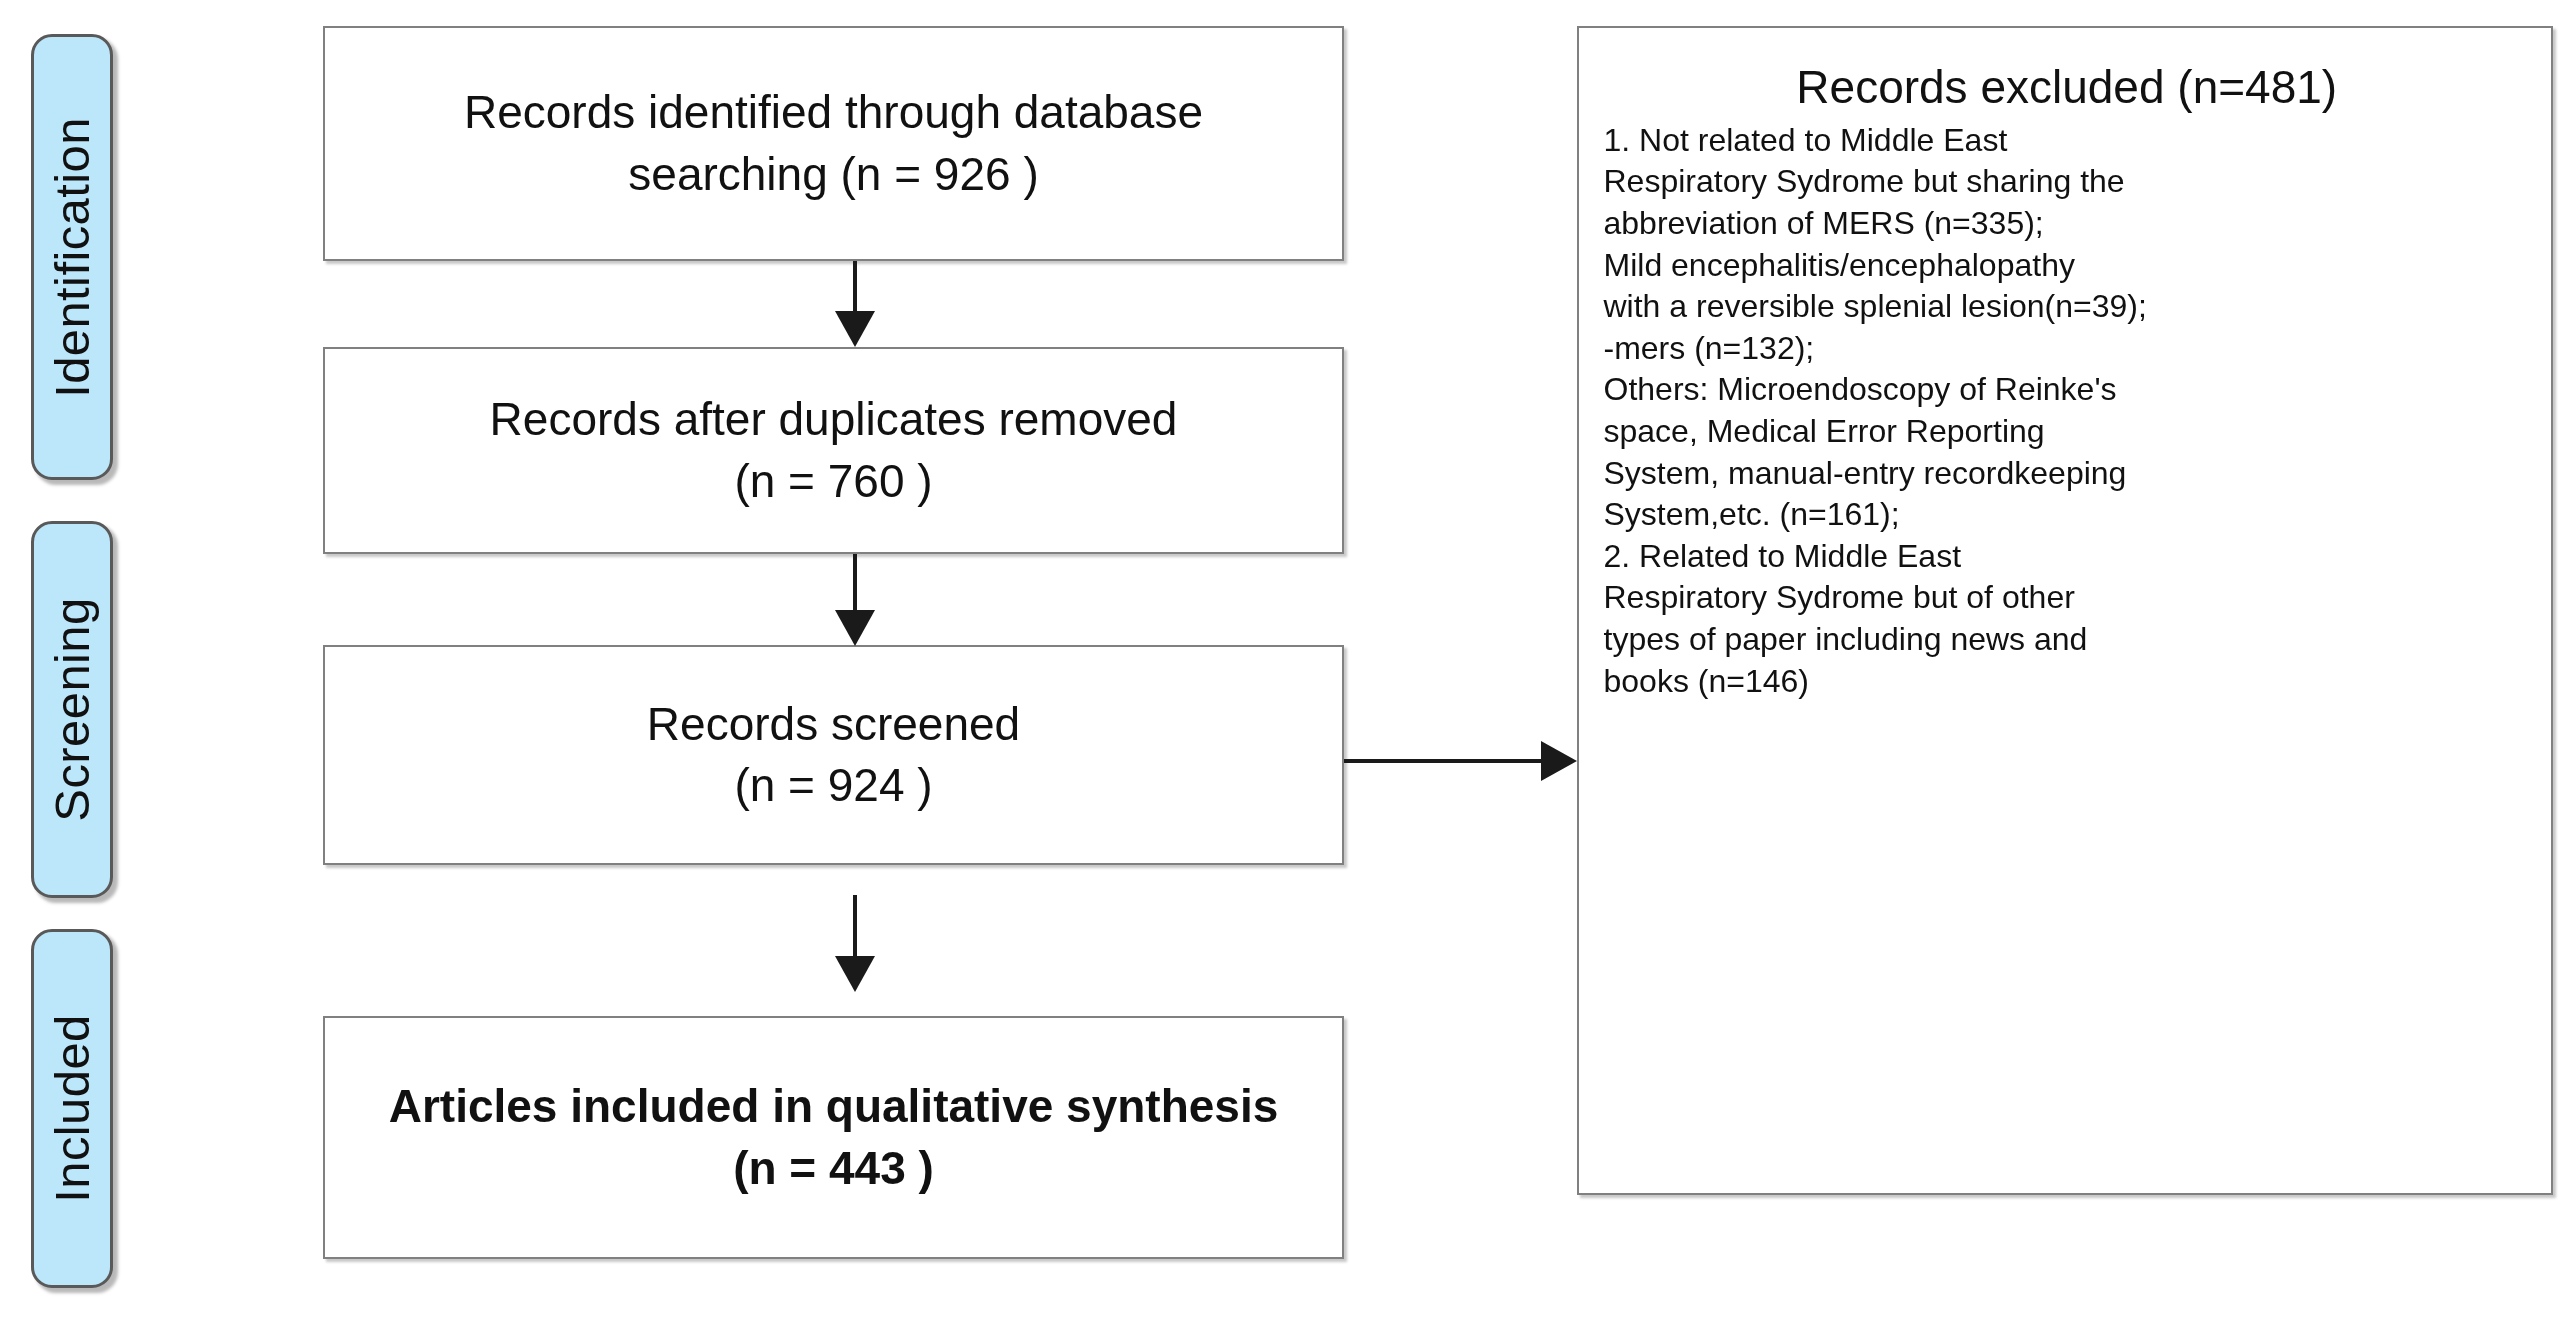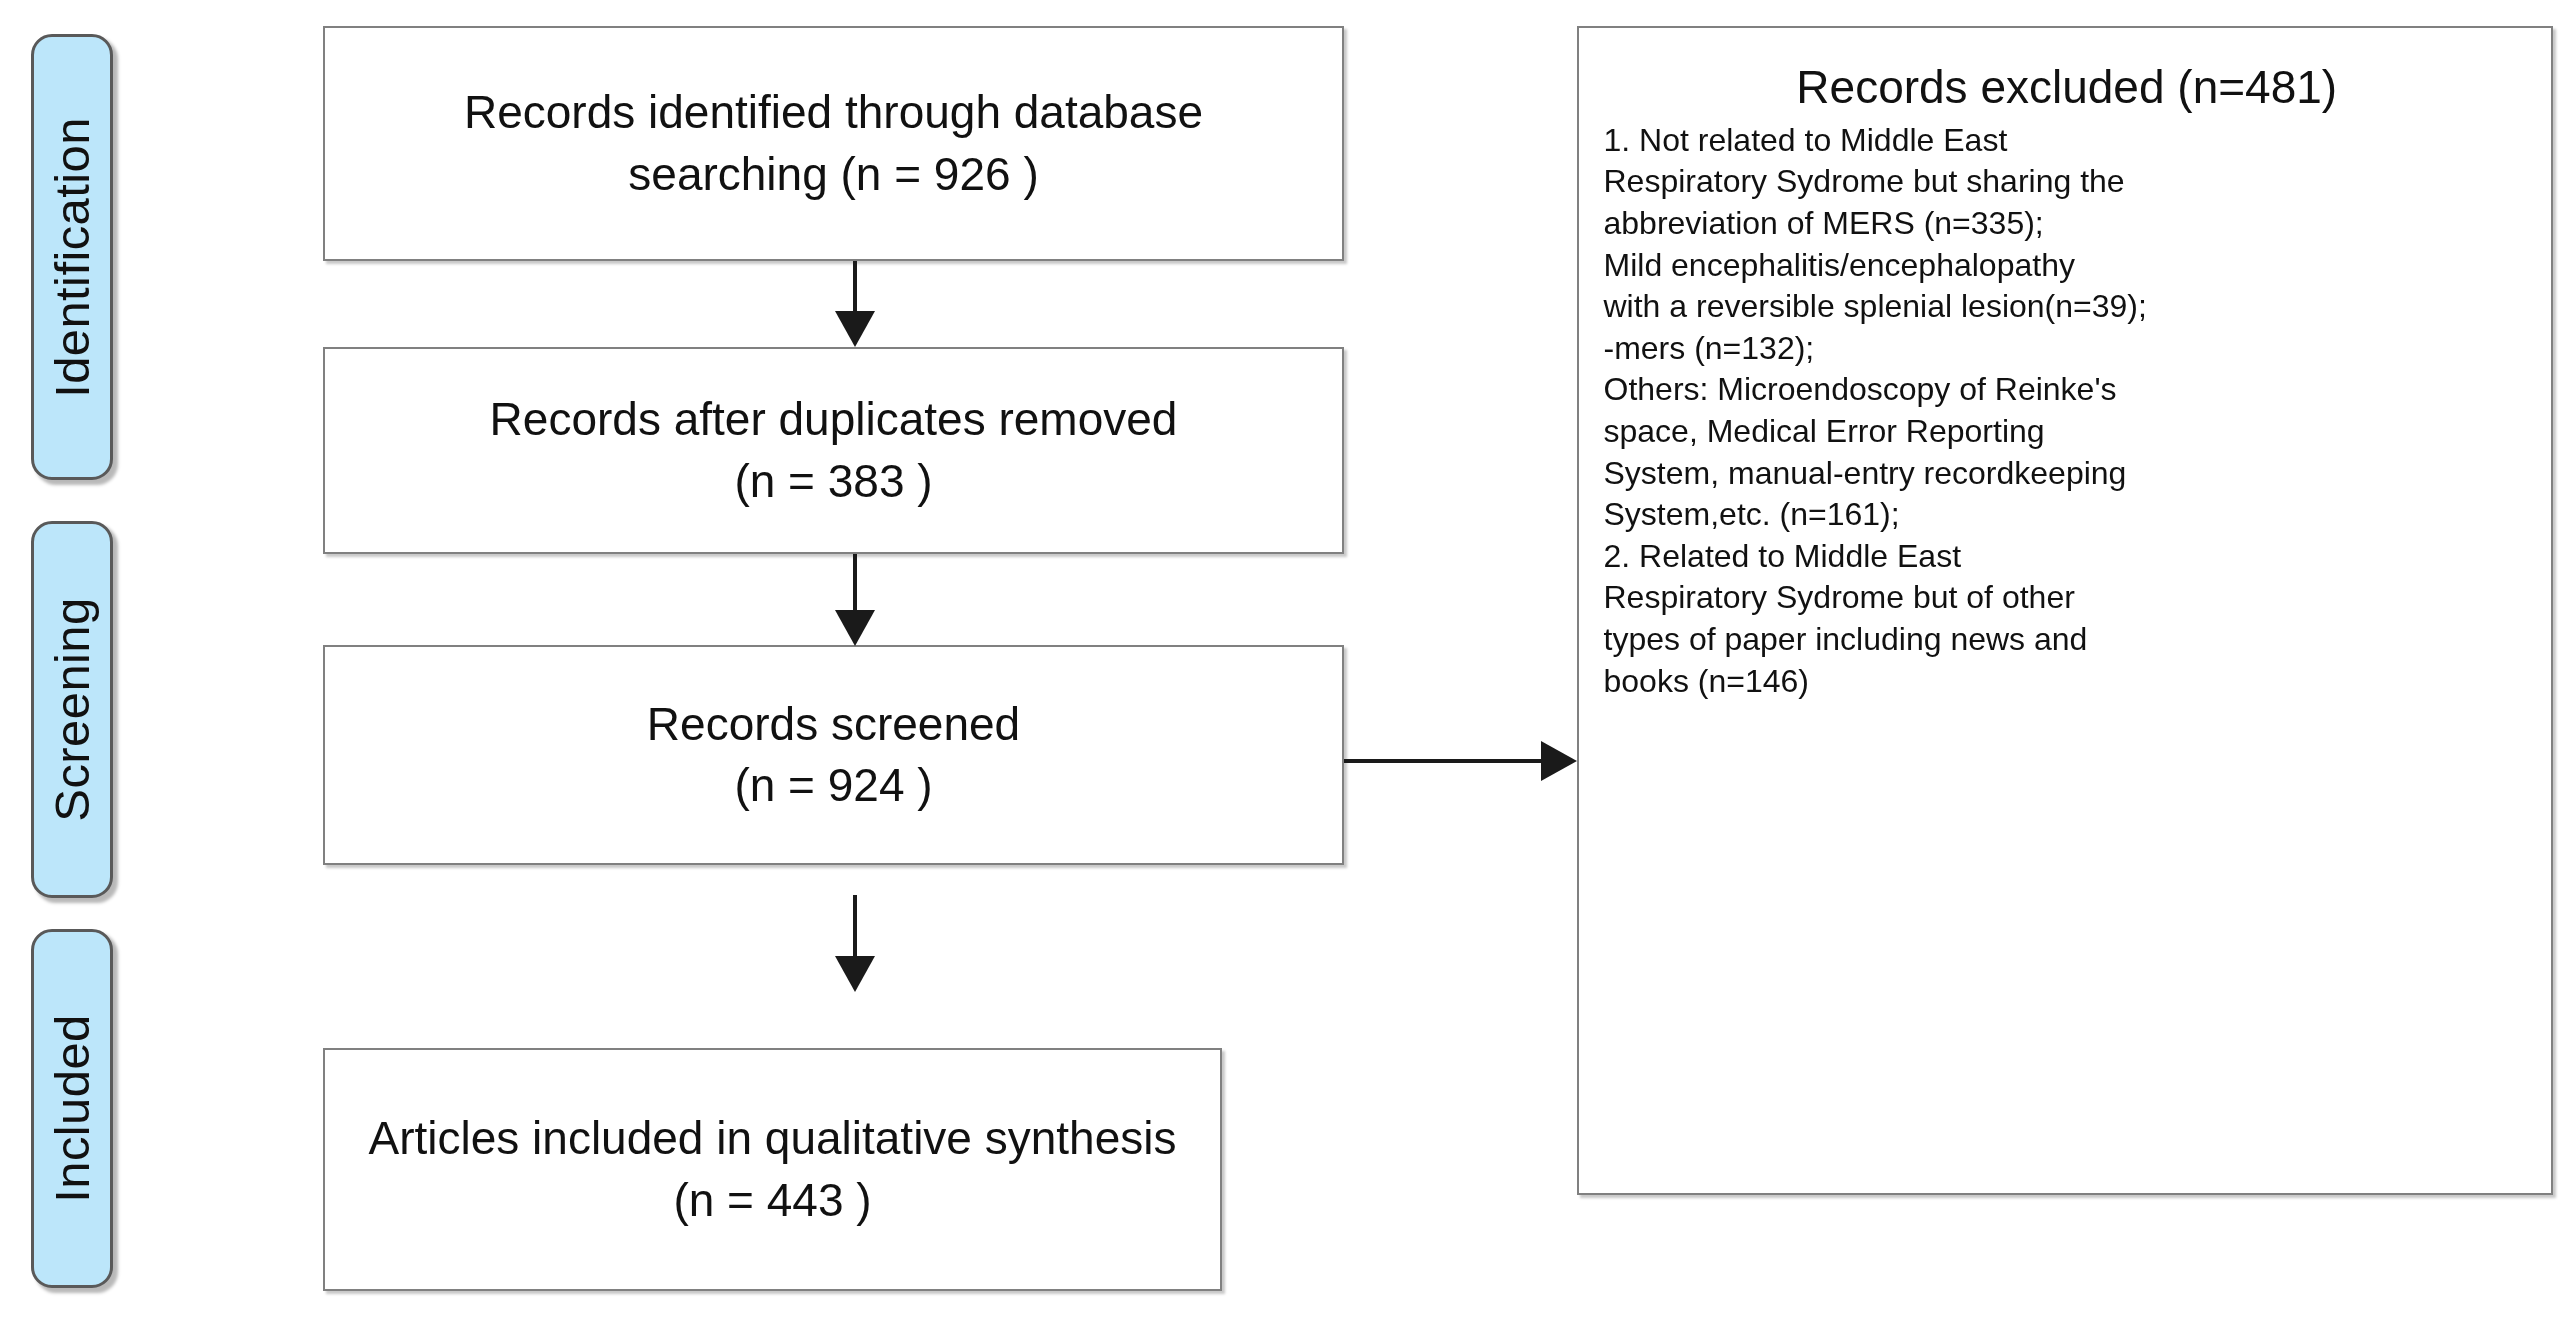--- a/index.html
+++ b/index.html
@@ -146,29 +146,29 @@
     <span class="stage-text">Included</span>
   </div>
 
   <div class="flow-box" style="left:323px; top:26px; width:1021px; height:235px;">
     <span class="box-text">Records identified through database
 searching (n = 926  )</span>
   </div>
 
   <div class="flow-box" style="left:323px; top:347px; width:1021px; height:207px;">
     <span class="box-text">Records after duplicates removed
-(n = 383  )</span>
+(n = 760  )</span>
   </div>
 
   <div class="flow-box" style="left:323px; top:645px; width:1021px; height:220px;">
     <span class="box-text">Records screened
 (n = 924  )</span>
   </div>
 
-  <div class="flow-box" style="left:323px; top:1048px; width:899px; height:243px;">
+  <div class="flow-box" style="left:323px; top:1016px; width:1021px; height:243px;font-weight:bold;">
     <span class="box-text">Articles included in qualitative synthesis
 (n = 443 )</span>
   </div>
 
   <div class="arrow-v" style="left:855px; top:261px; height:86px;">
     <div class="shaft" style="height:50px;"></div>
     <div class="head" style="top:50px;"></div>
   </div>
 
   <div class="arrow-v" style="left:855px; top:554px; height:92px;">

